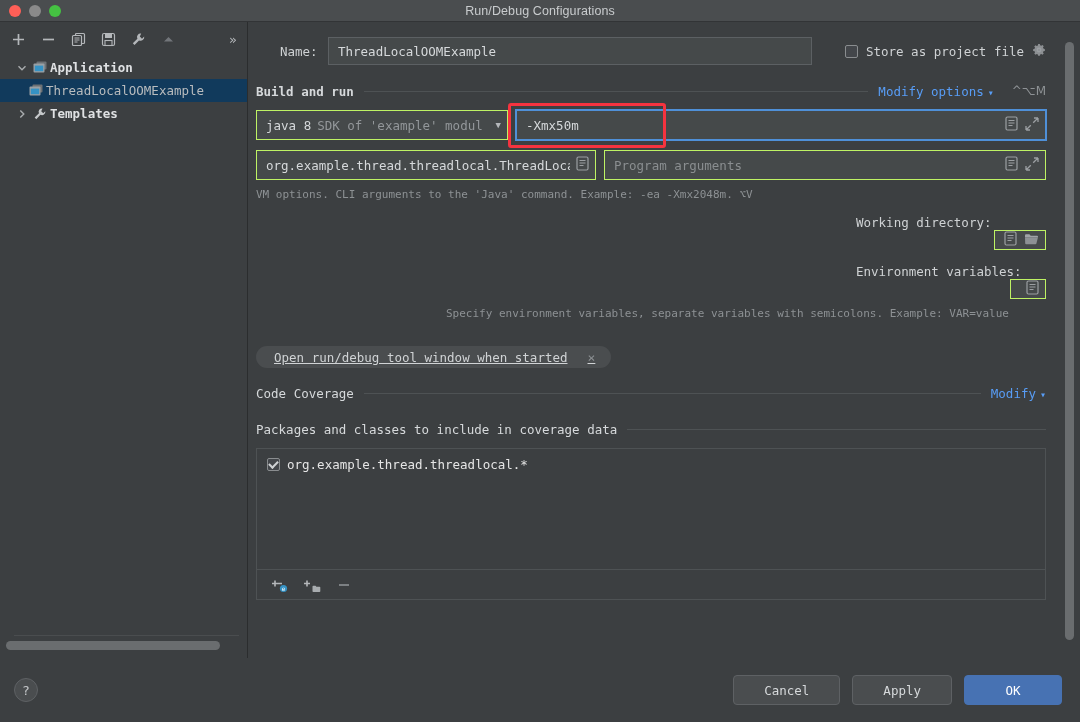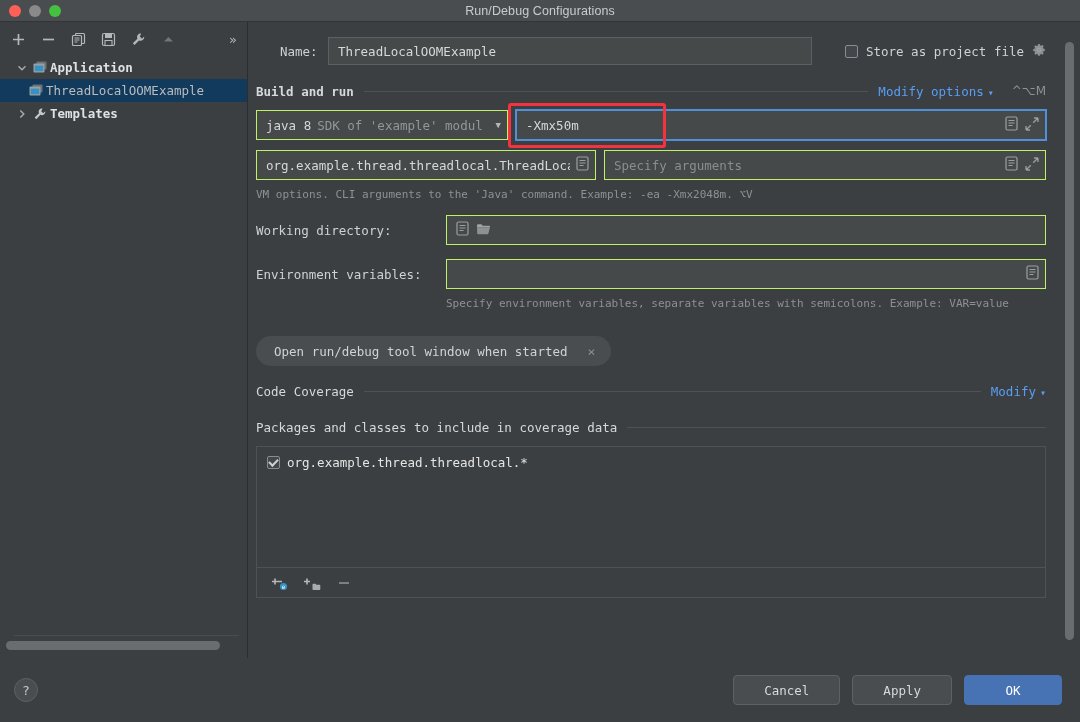--- a/index.html
+++ b/index.html
@@ -162,30 +162,30 @@
     pointer-events: none;
   }
 
   #class-field { width: 340px; }
   #args-field { flex: 1; }
 
   .hint { font-size: 11px; color: #8d9194; margin-top: 8px; }
   .hint.indent { margin-left: 190px; }
 
   
-  .lrow { display: flex; align-items: center; margin-top: 14px; }
+  .lrow { display: flex; align-items: flex-end; margin-top: 14px; flex-direction: column; }
   .lrow .lname { width: 190px; font-size: 12.5px; color: #cfd2d4; }
   .lrow .lfield { flex: 1; }
 
   
   #chips { margin-top: 26px; display: flex; }
   .chip {
-    height: 30px; border-radius: 15px; background: #4a4d4f;
+    height: 22px; border-radius: 15px; background: #4a4d4f;
     display: flex; align-items: center; gap: 20px;
-    padding: 0 16px 0 18px; font-size: 12.5px; color: #d0d3d5;
+    padding: 0 16px 0 18px; font-size: 12.5px; color: #d0d3d5; text-decoration: underline;
   }
   .chip .x { color: #8d9194; font-size: 13px; }
 
   
   #cov-list {
     margin-top: 10px; height: 122px;
     background: #3c3f41; border: 1px solid #4e5254;
     padding: 8px 10px;
   }
   .cov-item { display: flex; align-items: center; gap: 7px; font-size: 12.5px; color: #e5e5e5; }
@@ -386,21 +386,21 @@
           <div class="txtfield" id="class-field">
             <span class="val">org.example.thread.threadlocal.ThreadLoca</span>
             <span>
               <svg width="13" height="15" viewBox="0 0 13 15">
                 <rect x="1" y="1" width="11" height="13" rx="1.5" stroke="#9b9fa2" stroke-width="1.2" fill="none"></rect>
                 <path d="M3.5 4.5h6M3.5 7h6M3.5 9.5h4" stroke="#9b9fa2" stroke-width="1.1"></path>
               </svg>
             </span>
           </div>
           <div class="txtfield" id="args-field">
-            <span class="ph">Specify arguments</span>
+            <span class="ph">Program arguments</span>
             <span class="fieldicos">
               <span>
                 <svg width="13" height="15" viewBox="0 0 13 15">
                   <rect x="1" y="1" width="11" height="13" rx="1.5" stroke="#9b9fa2" stroke-width="1.2" fill="none"></rect>
                   <path d="M3.5 4.5h6M3.5 7h6M3.5 9.5h4" stroke="#9b9fa2" stroke-width="1.1"></path>
                 </svg>
               </span>
               <span>
                 <svg width="14" height="14" viewBox="0 0 14 14">
                   <path d="M13 1L8.2 5.8M13 1v4M13 1H9" stroke="#9b9fa2" stroke-width="1.3" fill="none"></path>

